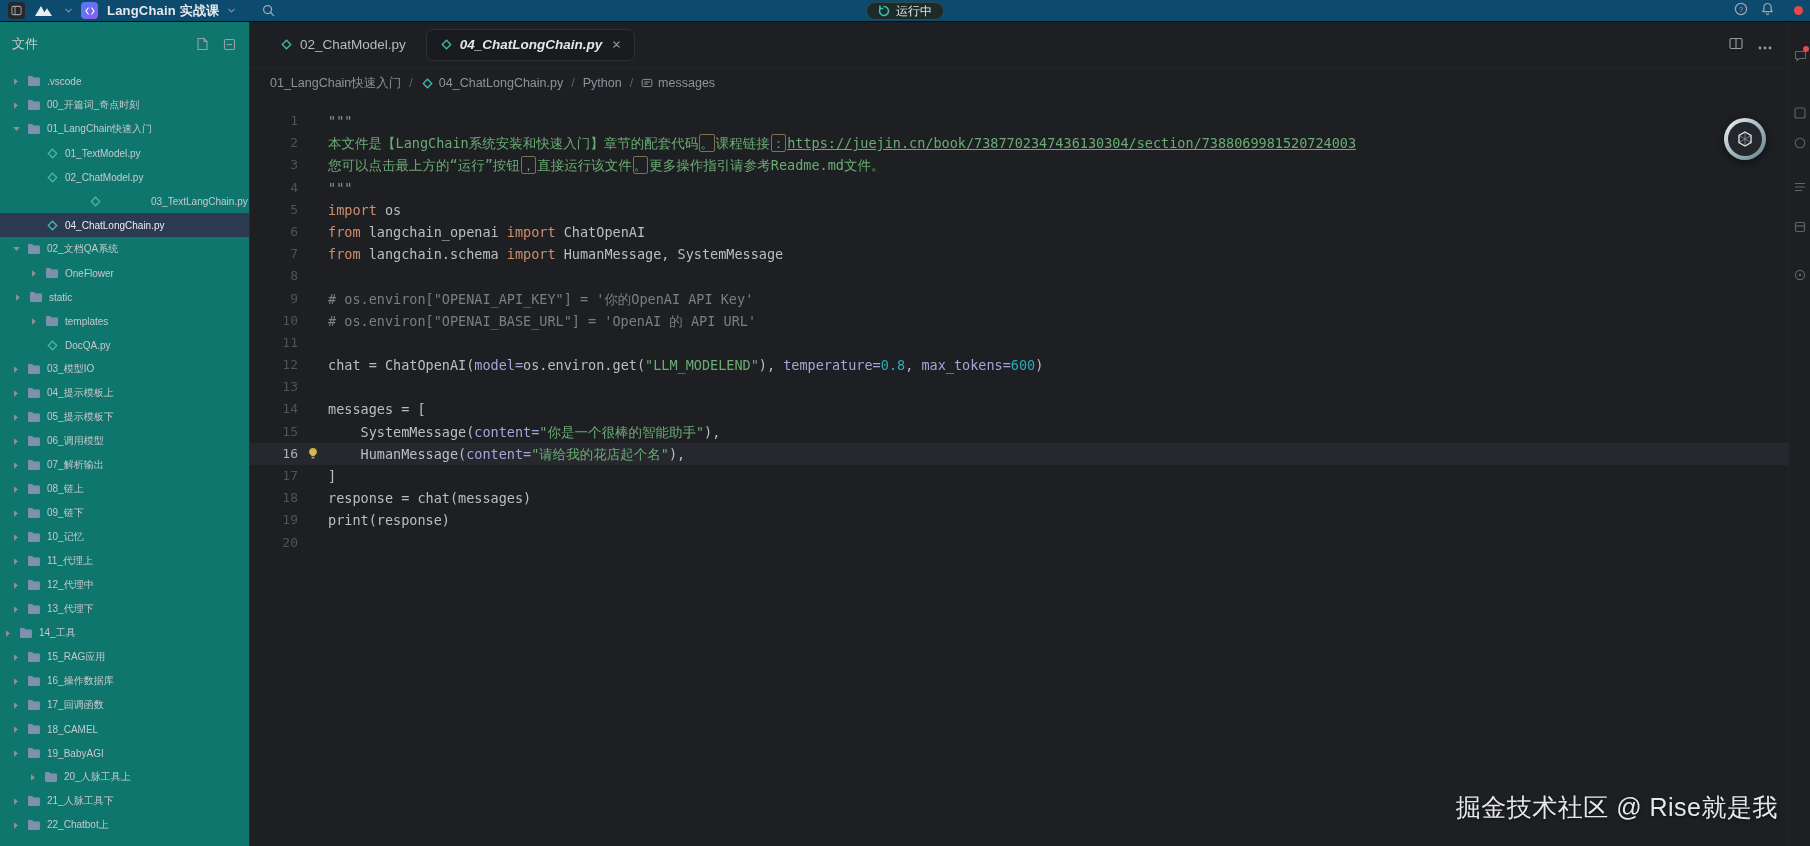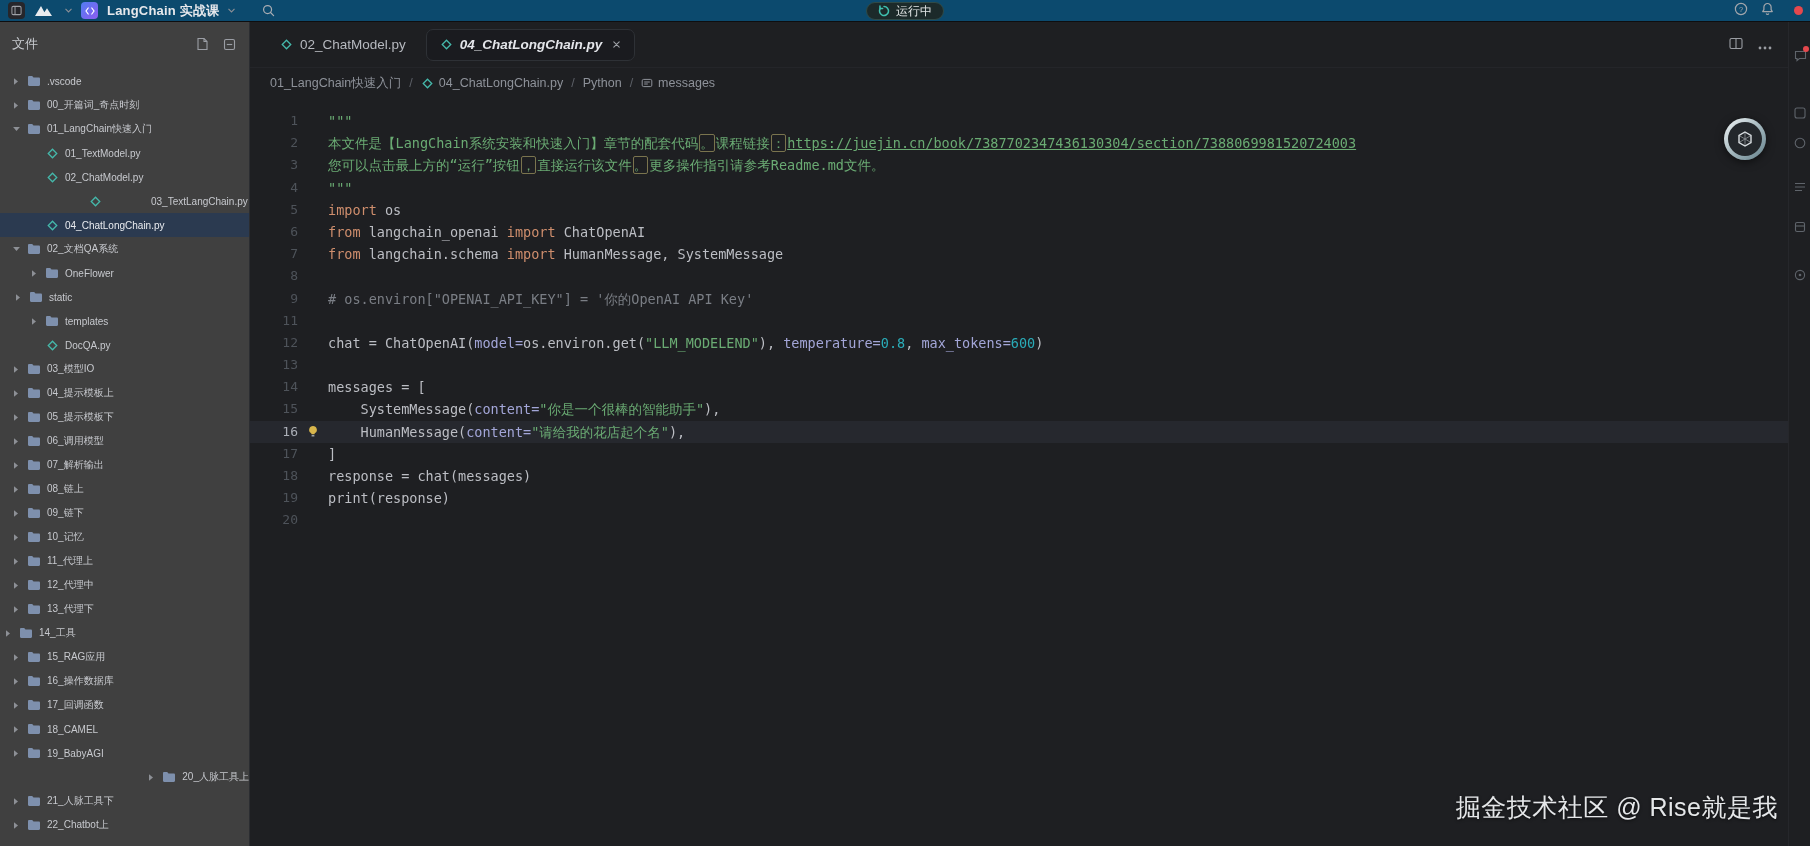--- a/index.html
+++ b/index.html
@@ -18,21 +18,21 @@
            display:flex; align-items:center; justify-content:center; }
   .chev-sm { color:#8c8f96; }
   .runpill { position:absolute; left:50%; top:2px; transform:translateX(-50%); height:18px;
              display:flex; align-items:center; gap:6px; padding:0 11px; border-radius:10px;
              background:#1c2a2a; border:1px solid #2f4a47; }
   .runpill span { font-size:12px; color:#e2e6e6; }
   .tb-right { position:absolute; right:36px; top:0; height:22px; display:flex; align-items:center; gap:13px; color:#a3a6ac; }
   .corner-dot { position:absolute; top:6px; right:7px; width:9px; height:9px; border-radius:50%; background:#e5484d; }
 
   
-  .sidebar { position:absolute; top:22px; left:0; width:250px; bottom:0; background:#404040;
+  .sidebar { position:absolute; top:22px; left:0; width:250px; bottom:0; background:#0f766e;
              border-right:1px solid #2b2d31; overflow:hidden; z-index:10; }
   .sidebar-header { position:absolute; top:10px; left:12px; right:10px; height:24px;
                     display:flex; align-items:center; color:#c6c9ce; font-size:13px; }
   .sidebar-header .sp { flex:1; }
   .shicon { width:20px; height:20px; display:flex; align-items:center; justify-content:center;
             color:#9b9ea5; margin-left:7px; }
   .tree { position:absolute; top:47px; left:0; right:0; bottom:0; overflow:hidden; }
   .tree-item { height:24px; display:flex; align-items:center; font-size:10px; color:#c7c9ce;
                white-space:nowrap; cursor:pointer; }
   .tree-item.selected { background:#2b3a50; color:#e9ebef; }
@@ -529,21 +529,21 @@
               <path d="M2 1.2 l4 3.3 -4 3.3 z" fill="currentColor"></path>
             </svg>
           </span>
           <span class="ticon">
             <svg width="14" height="12" viewBox="0 0 14 12">
               <path d="M1 2.2 C1 1.5 1.5 1 2.2 1 h3 l1.3 1.6 h5.3 c.7 0 1.2 .5 1.2 1.2 v6 c0 .7 -.5 1.2 -1.2 1.2 H2.2 C1.5 11 1 10.5 1 9.8 z" fill="#7e90ad"></path>
             </svg>
           </span>
           <span class="tlabel">19_BabyAGI</span>
         </div>
-        <div class="tree-item" style="padding-left: 4px; justify-content: flex-end;">
+        <div class="tree-item" style="padding-left: 25px;">
           <span class="chev">
             <svg width="8" height="9" viewBox="0 0 8 9">
               <path d="M2 1.2 l4 3.3 -4 3.3 z" fill="currentColor"></path>
             </svg>
           </span>
           <span class="ticon">
             <svg width="14" height="12" viewBox="0 0 14 12">
               <path d="M1 2.2 C1 1.5 1.5 1 2.2 1 h3 l1.3 1.6 h5.3 c.7 0 1.2 .5 1.2 1.2 v6 c0 .7 -.5 1.2 -1.2 1.2 H2.2 C1.5 11 1 10.5 1 9.8 z" fill="#7e90ad"></path>
             </svg>
           </span>
@@ -652,20 +652,21 @@
     <div class="code" id="code">
         <div class="cline"><span class="ln">1</span><span class="gut"></span><span class="ct"><span class="t-str">"""</span></span></div>
         <div class="cline"><span class="ln">2</span><span class="gut"></span><span class="ct"><span class="t-str">本文件是【LangChain系统安装和快速入门】章节的配套代码</span><span class="t-str t-box">。</span><span class="t-str">课程链接</span><span class="t-str t-box">：</span><span class="t-str t-lnk">https://juejin.cn/book/7387702347436130304/section/7388069981520724003</span></span></div>
         <div class="cline"><span class="ln">3</span><span class="gut"></span><span class="ct"><span class="t-str">您可以点击最上方的“运行”按钮</span><span class="t-str t-box">，</span><span class="t-str">直接运行该文件</span><span class="t-str t-box">。</span><span class="t-str">更多操作指引请参考Readme.md文件。</span></span></div>
         <div class="cline"><span class="ln">4</span><span class="gut"></span><span class="ct"><span class="t-str">"""</span></span></div>
         <div class="cline"><span class="ln">5</span><span class="gut"></span><span class="ct"><span class="t-kw">import</span><span class="t-pln"> os</span></span></div>
         <div class="cline"><span class="ln">6</span><span class="gut"></span><span class="ct"><span class="t-kw">from</span><span class="t-pln"> langchain_openai </span><span class="t-kw">import</span><span class="t-pln"> ChatOpenAI</span></span></div>
         <div class="cline"><span class="ln">7</span><span class="gut"></span><span class="ct"><span class="t-kw">from</span><span class="t-pln"> langchain.schema </span><span class="t-kw">import</span><span class="t-pln"> HumanMessage, SystemMessage</span></span></div>
         <div class="cline"><span class="ln">8</span><span class="gut"></span><span class="ct"></span></div>
         <div class="cline"><span class="ln">9</span><span class="gut"></span><span class="ct"><span class="t-com"># os.environ["OPENAI_API_KEY"] = '你的OpenAI API Key'</span></span></div>
+        <div class="cline"><span class="ln">10</span><span class="gut"></span><span class="ct"><span class="t-com"># os.environ["OPENAI_BASE_URL"] = 'OpenAI 的 API URL'</span></span></div>
         <div class="cline"><span class="ln">11</span><span class="gut"></span><span class="ct"></span></div>
         <div class="cline"><span class="ln">12</span><span class="gut"></span><span class="ct"><span class="t-pln">chat = ChatOpenAI(</span><span class="t-arg">model=</span><span class="t-pln">os.environ.get(</span><span class="t-str">"LLM_MODELEND"</span><span class="t-pln">), </span><span class="t-arg">temperature=</span><span class="t-num">0.8</span><span class="t-pln">, </span><span class="t-arg">max_tokens=</span><span class="t-num">600</span><span class="t-pln">)</span></span></div>
         <div class="cline"><span class="ln">13</span><span class="gut"></span><span class="ct"></span></div>
         <div class="cline"><span class="ln">14</span><span class="gut"></span><span class="ct"><span class="t-pln">messages = [</span></span></div>
         <div class="cline"><span class="ln">15</span><span class="gut"></span><span class="ct"><span class="t-pln">    SystemMessage(</span><span class="t-arg">content=</span><span class="t-str">"你是一个很棒的智能助手"</span><span class="t-pln">),</span></span></div>
         <div class="cline current"><span class="ln">16</span><span class="gut"><svg width="12" height="13" viewBox="0 0 13 14">
               <path d="M6.5 1 a4.2 4.2 0 0 1 2.3 7.7 c-.4.3-.7.8-.7 1.3 H4.9 c0-.5-.3-1-.7-1.3 A4.2 4.2 0 0 1 6.5 1 z" fill="#d8b64c"></path>
               <rect x="4.9" y="10.8" width="3.2" height="1.7" rx=".6" fill="#9aa0a6"></rect>
             </svg></span><span class="ct"><span class="t-pln">    HumanMessage(</span><span class="t-arg">content=</span><span class="t-str">"请给我的花店起个名"</span><span class="t-pln">),</span></span></div>
         <div class="cline"><span class="ln">17</span><span class="gut"></span><span class="ct"><span class="t-pln">]</span></span></div>

